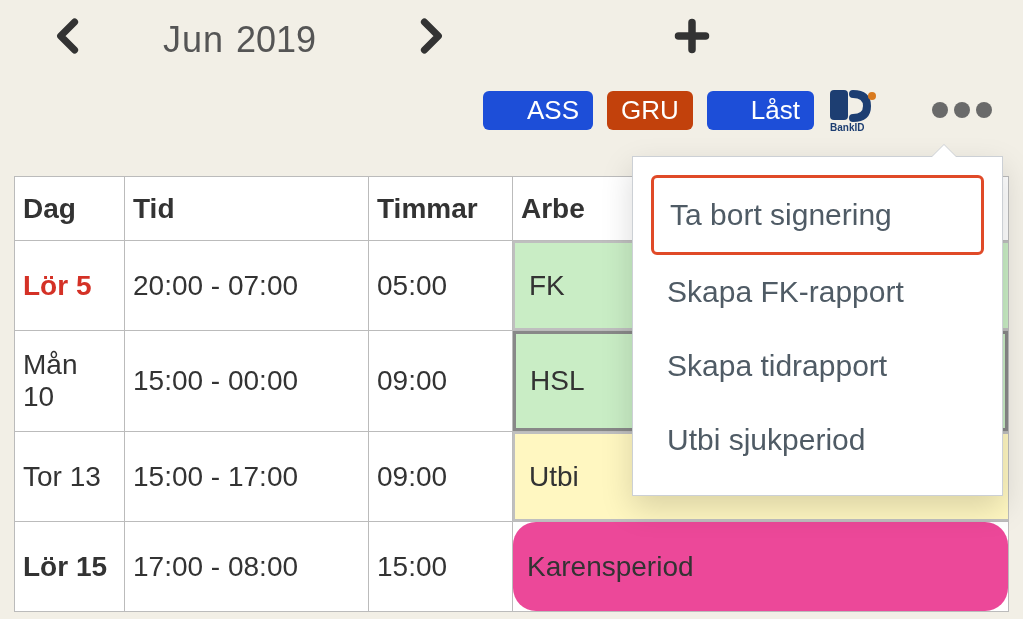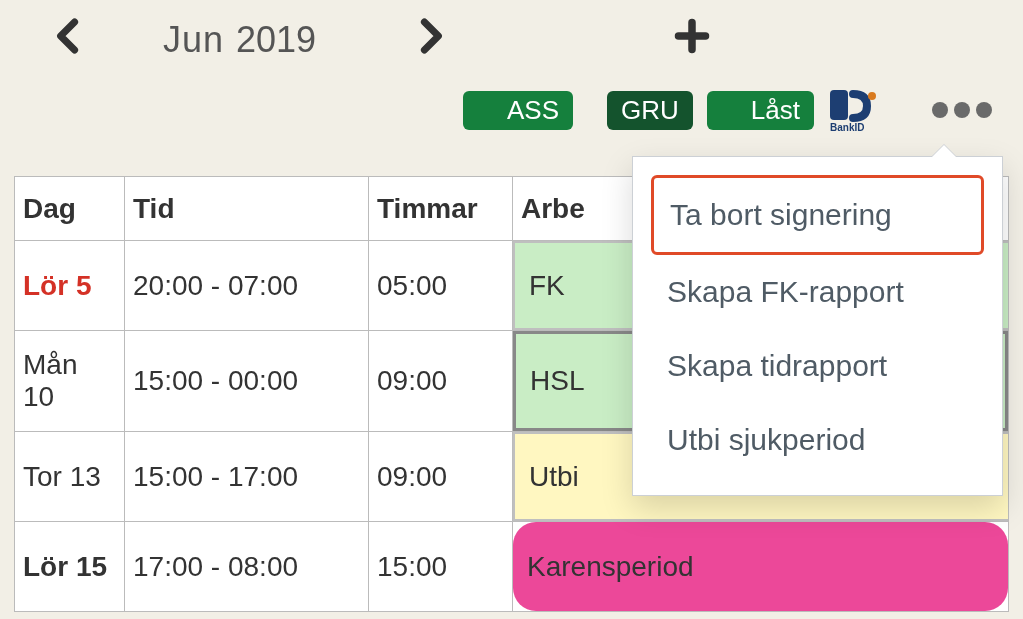--- a/index.html
+++ b/index.html
@@ -37,22 +37,22 @@
     gap: 14px;
   }
   .badge {
     padding: 4px 14px;
     border-radius: 6px;
     font-size: 26px;
     color: #fff;
     cursor: pointer;
     font-weight: 400;
   }
-  .badge.green { background: #15803d; padding-left: 44px; }
-  .badge.grey  { background: #14532d; margin-left: 20px; }
+  .badge.green { background: #1d4ed8; padding-left: 44px; }
+  .badge.grey  { background: #c2410c; }
   .bankid {
     width: 50px; height: 44px;
     display: inline-block;
     position: relative;
   }
   .bankid svg { width: 50px; height: 44px; }
   .dots {
     display: flex; gap: 6px; margin-left: 34px; cursor: pointer;
     padding: 6px;
   }

